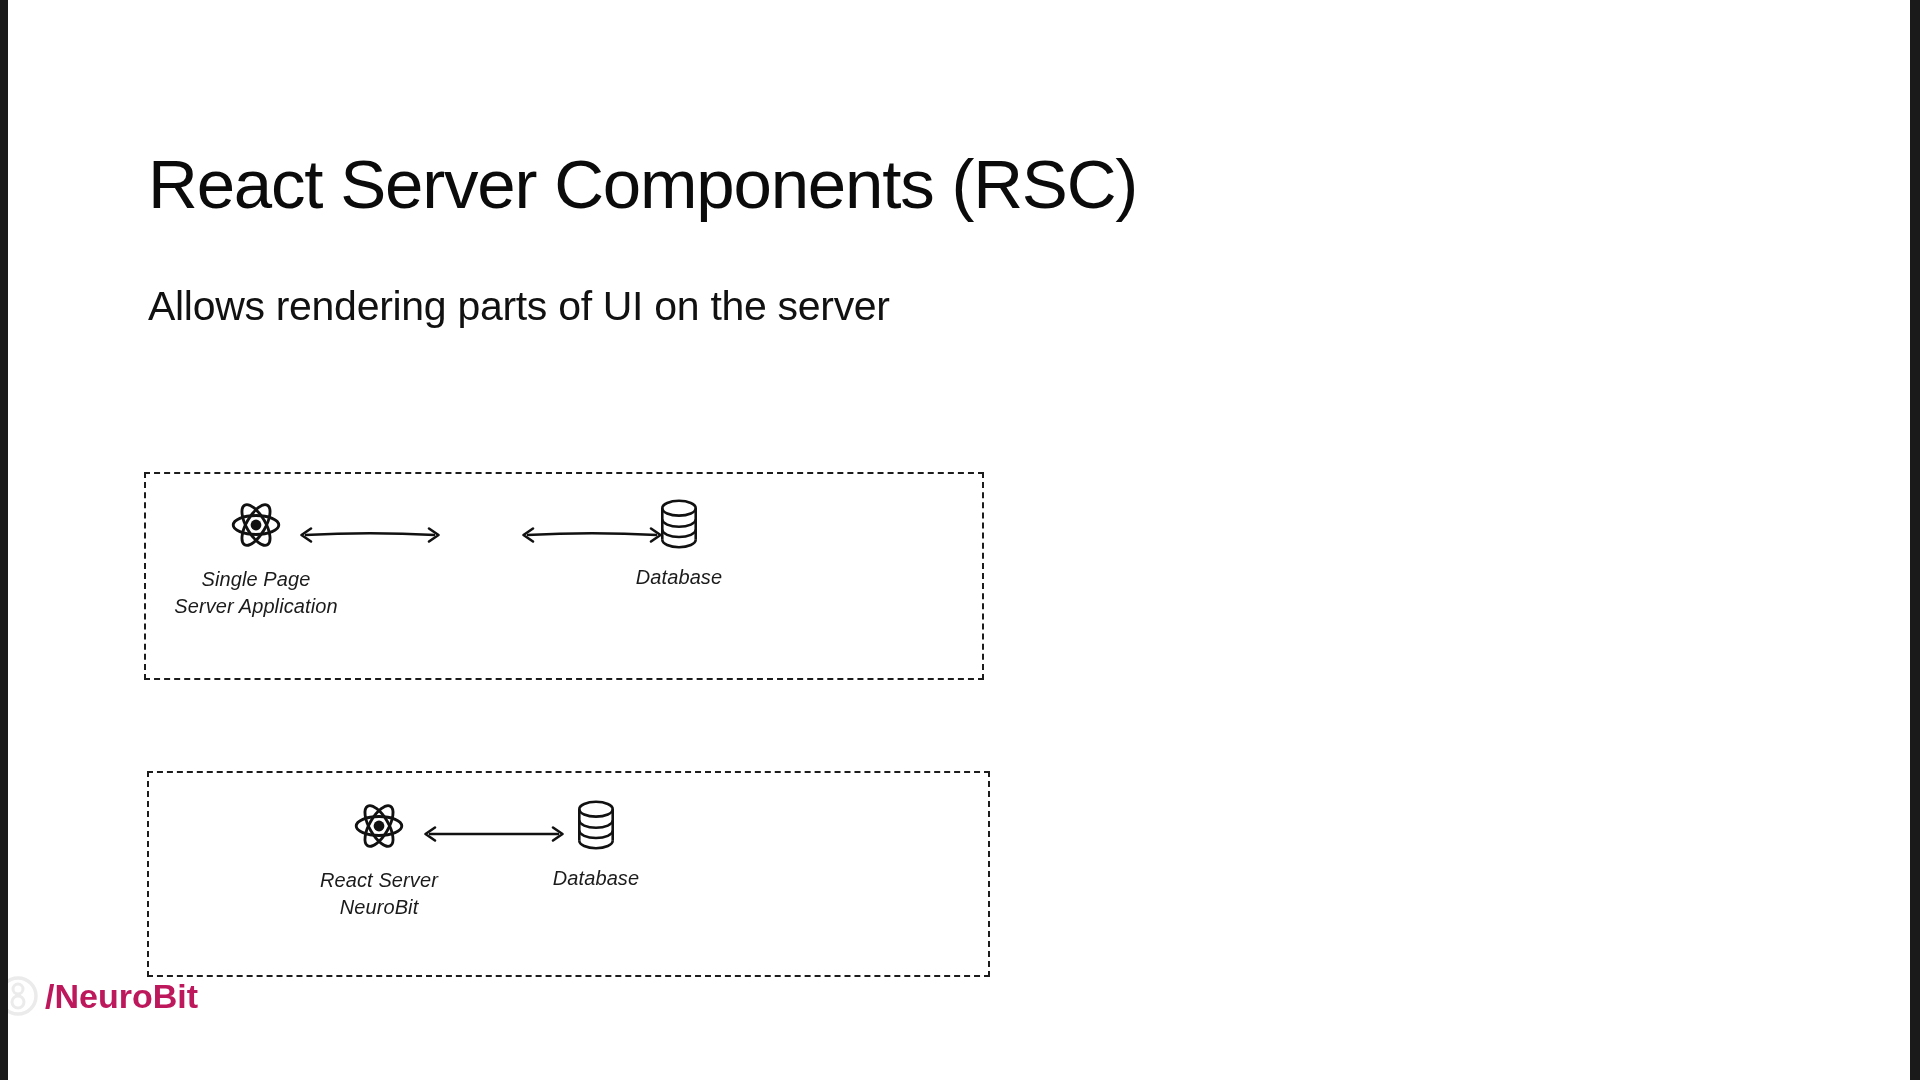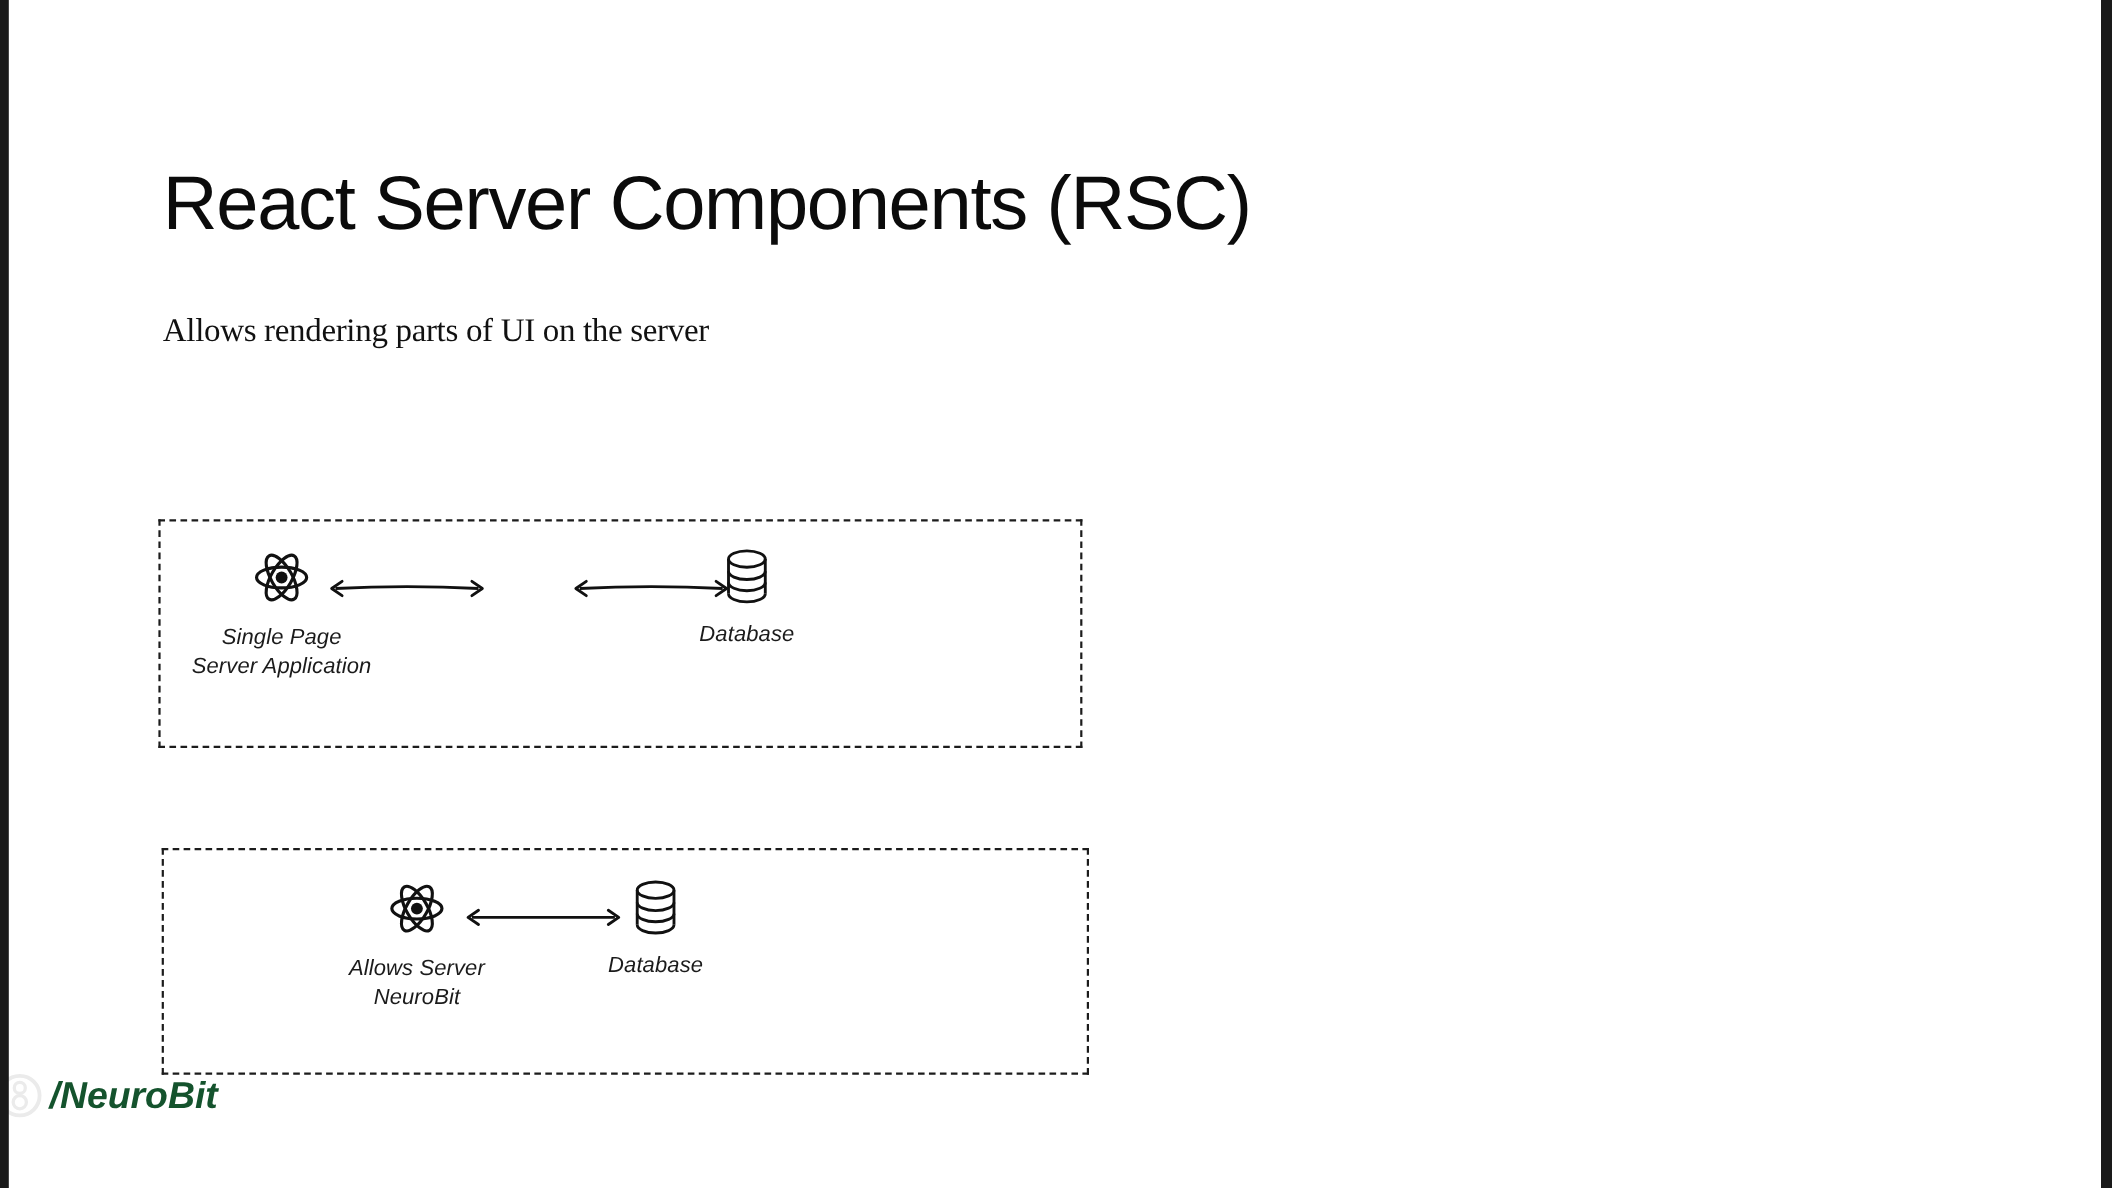--- a/index.html
+++ b/index.html
@@ -44,27 +44,26 @@
     font-weight: 400;
     color: #0b0b0b;
     letter-spacing: -1.2px;
     line-height: 1;
     white-space: nowrap;
   }
 
   .body-line {
     position: absolute;
     left: 141px;
-    font-size: 30px;
+    font-size: 41px;
     font-weight: 400;
     color: #111111;
     letter-spacing: -0.3px;
     line-height: 1;
     white-space: nowrap;
-    font-family: Liberation Serif, serif;
   }
   .body-line.l1 { top: 286px; }
   .body-line.l2 { top: 366px; }
 
   
   .diagram-frame {
     position: absolute;
     border: 2.5px dashed #1c1c1c;
     box-sizing: border-box;
     background: #ffffff;
@@ -130,22 +129,21 @@
     display: flex;
     align-items: center;
     gap: 6px;
     z-index: 4;
     pointer-events: none;
   }
   .watermark-mark { line-height: 0; }
   .watermark-text {
     font-size: 34px;
     font-weight: bold;
-    font-style: italic;
-    color: #14532d;
+    color: #be185d;
     letter-spacing: 0px;
     font-family: "Liberation Sans", sans-serif;
   }
 </style>
 </head>
 <body>
 
 <div class="edge-strip left"></div>
 <div class="edge-strip right"></div>
 
@@ -219,21 +217,21 @@
         <svg width="54" height="54" viewBox="0 0 64 64" aria-hidden="true">
           <g fill="none" stroke="#111111" stroke-width="3.4">
             <ellipse cx="32" cy="32" rx="27" ry="11.2"></ellipse>
             <ellipse cx="32" cy="32" rx="27" ry="11.2" transform="rotate(60 32 32)"></ellipse>
             <ellipse cx="32" cy="32" rx="27" ry="11.2" transform="rotate(120 32 32)"></ellipse>
           </g>
           <circle cx="32" cy="32" r="6.4" fill="#111111"></circle>
         </svg>
       </span>
       <div class="node-label">
-        <span class="lbl-line">Allows Server</span>
+        <span class="lbl-line">React Server</span>
         <span class="lbl-line">NeuroBit</span>
       </div>
     </div>
 
     <div class="connector c-3">
       <svg width="150" height="22" viewBox="0 0 150 22" aria-hidden="true">
         <path d="M10 11 L140 11" stroke="#111111" stroke-width="2.6" fill="none"></path>
         <path d="M16 4.5 L6.5 11 L16 17.5" stroke="#111111" stroke-width="2.6" fill="none" stroke-linecap="round" stroke-linejoin="round"></path>
         <path d="M134 4.5 L143.5 11 L134 17.5" stroke="#111111" stroke-width="2.6" fill="none" stroke-linecap="round" stroke-linejoin="round"></path>
       </svg>

